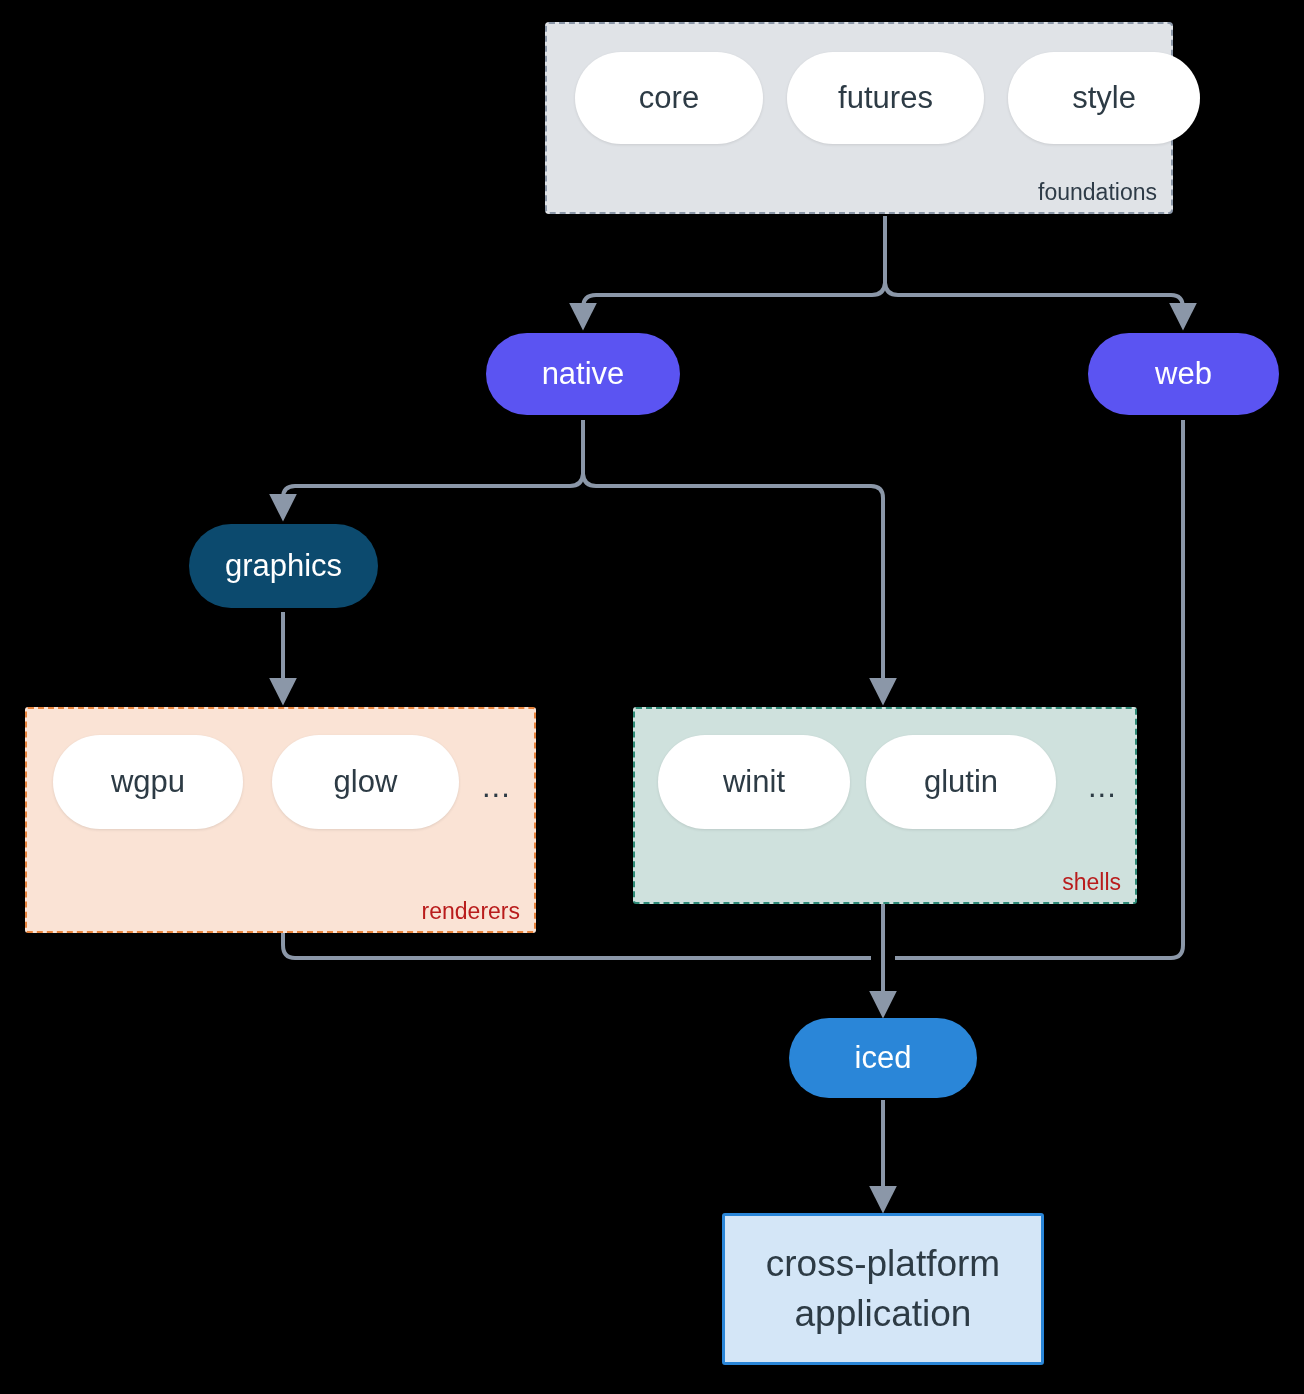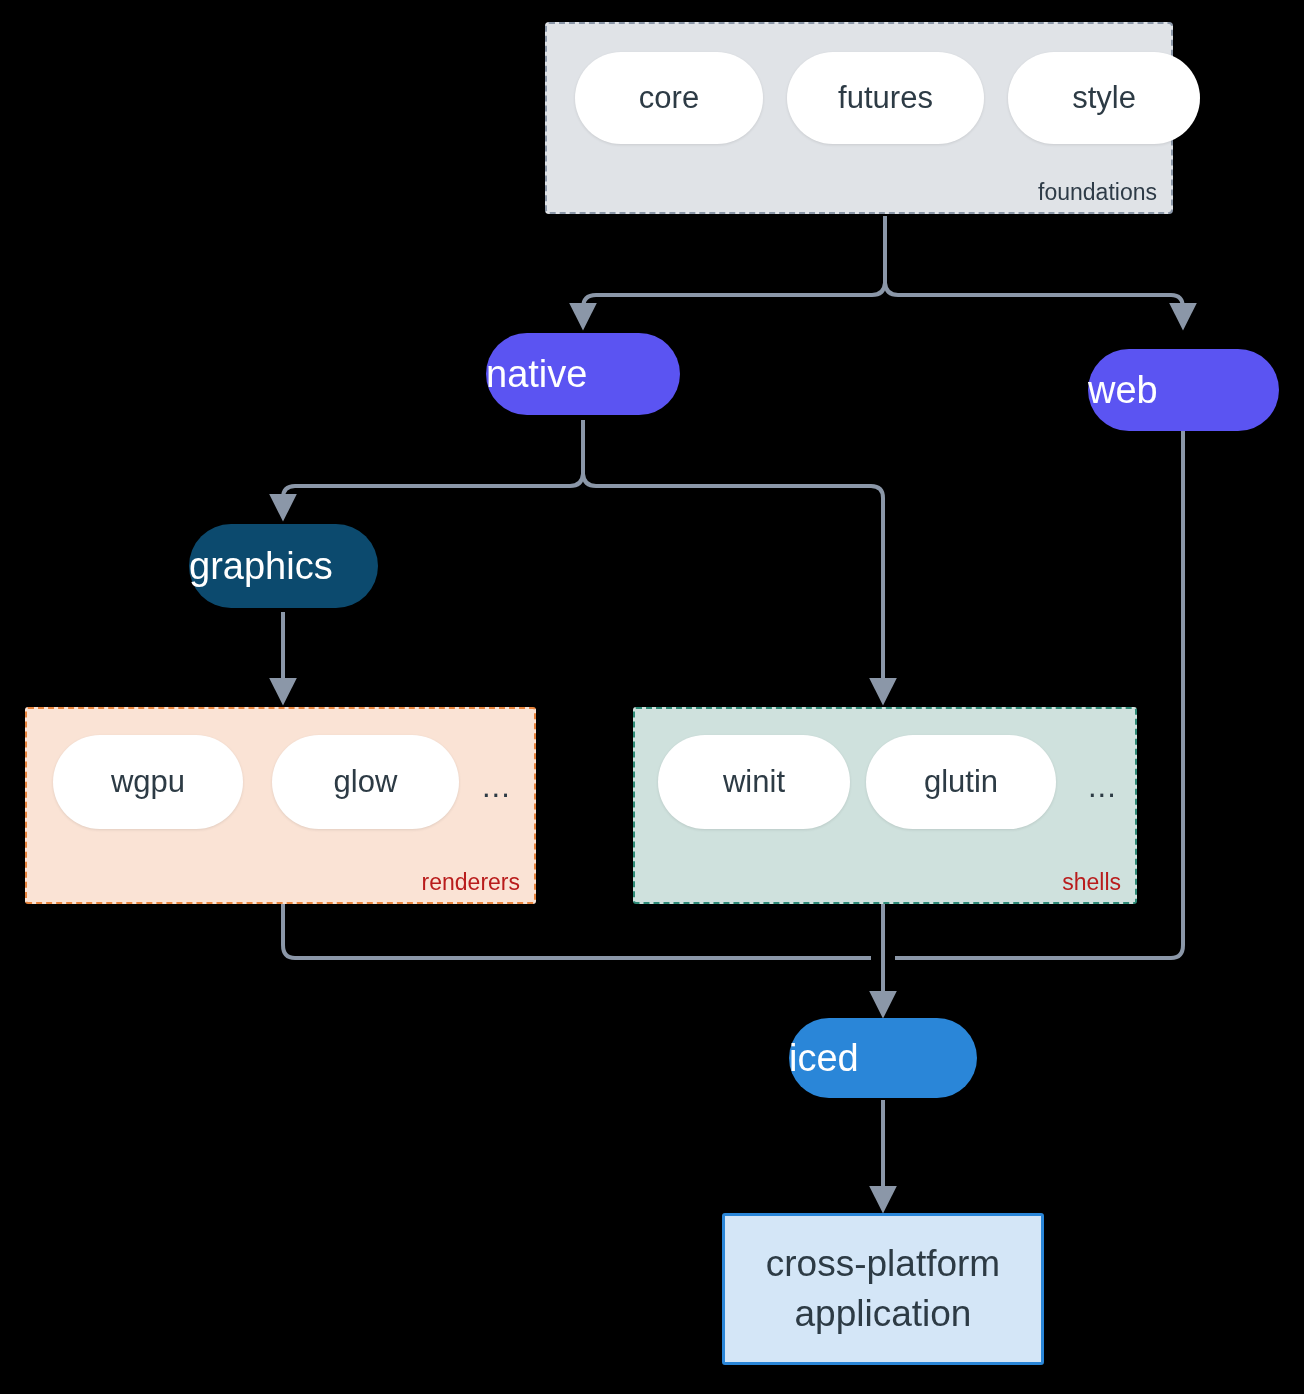--- a/index.html
+++ b/index.html
@@ -48,21 +48,21 @@
     height: 192px;
     background: #e0e3e7;
     border: 2px dashed #8b97a8;
     border-radius: 4px;
   }
   .cluster.foundations .cluster-label { color: #2e3b47; }
   .cluster.renderers {
     left: 25px;
     top: 707px;
     width: 511px;
-    height: 197px;
+    height: 226px;
     background: #fae3d5;
     border: 2px dashed #e8843c;
     border-radius: 3px;
   }
   .cluster.shells {
     left: 633px;
     top: 707px;
     width: 504px;
     height: 197px;
     background: #cfe1dd;
@@ -89,22 +89,22 @@
     color: #2d3b45;
     line-height: 1;
     letter-spacing: 1px;
   }
 
   
   .node {
     position: absolute;
     display: flex;
     align-items: center;
-    justify-content: flex-start;
-    font-size: 38px;
+    justify-content: center;
+    font-size: 31px;
     color: #ffffff;
     border-radius: 46px;
     white-space: nowrap;
   }
   .node.purple { background: #5b54f2; }
   .node.orange { background: #0c4a6e; }
   .node.blue   { background: #2a86d8; }
 
   .boxnode {
     position: absolute;
@@ -162,21 +162,21 @@
     <div class="chip" style="left:461px; top:28px; width:192px; height:92px;">
       <span>style</span>
     </div>
     <div class="cluster-label">foundations</div>
   </div>
 
   <div class="node purple" style="left:486px; top:333px; width:194px; height:82px;">
     <span>native</span>
   </div>
 
-  <div class="node purple" style="left:1088px; top:333px; width:191px; height:82px;margin-top:16px;">
+  <div class="node purple" style="left:1088px; top:333px; width:191px; height:82px;">
     <span>web</span>
   </div>
 
   <div class="node orange" style="left:189px; top:524px; width:189px; height:84px;">
     <span>graphics</span>
   </div>
 
   <div class="cluster renderers">
     <div class="chip" style="left:26px; top:26px; width:190px; height:94px;">
       <span>wgpu</span>

